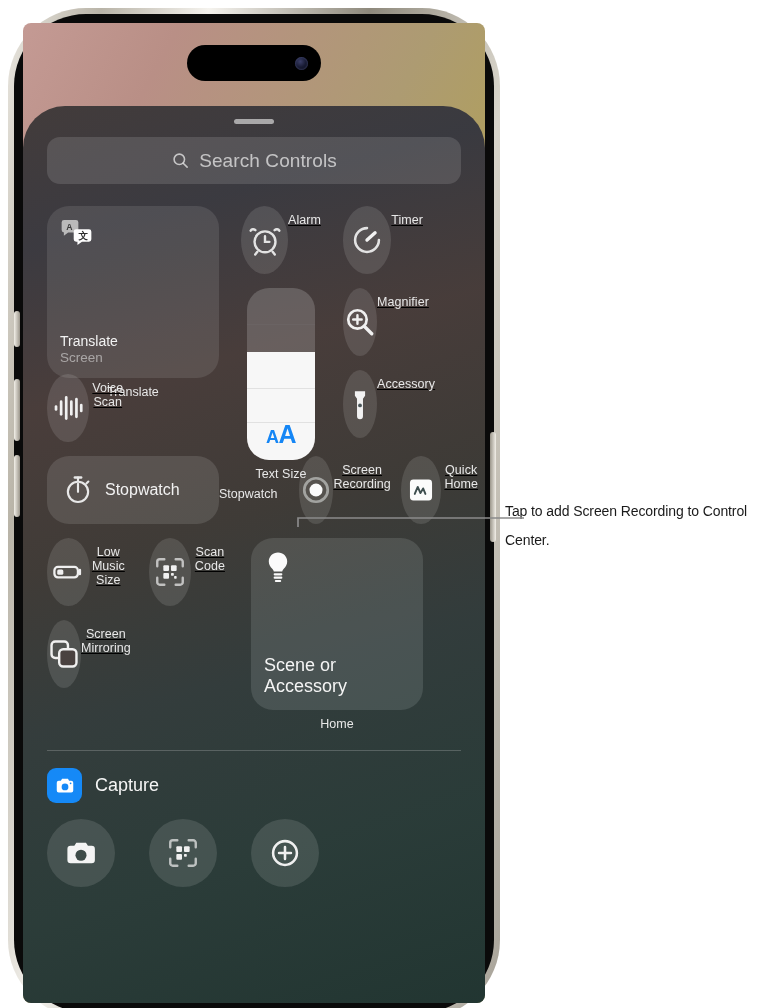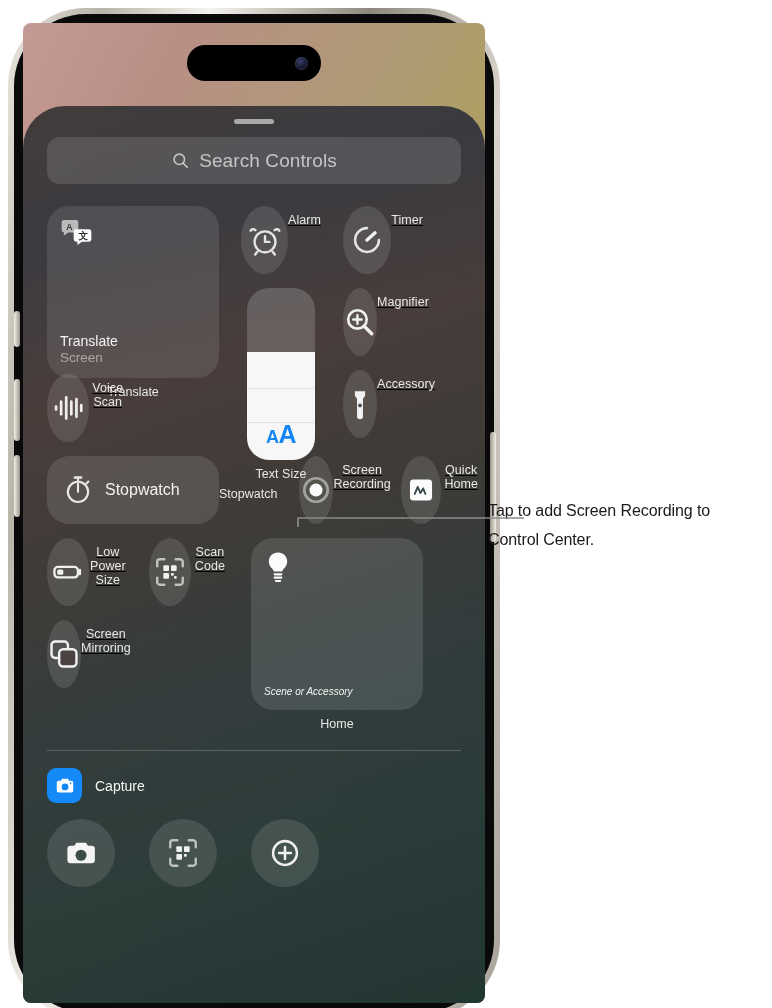--- a/index.html
+++ b/index.html
@@ -137,37 +137,37 @@
   .w-stopwatch svg { width: 32px; height: 32px; flex: none; }
   .ws-text { font-size: 16px; color: #f2f2f2; }
 
   
   .w-home {
     width: 172px; height: 172px; border-radius: 22px;
     background: rgba(225,235,232,.135);
     padding: 13px; display: flex; flex-direction: column; justify-content: space-between;
   }
   .w-home svg { width: 28px; height: 34px; }
-  .wh-title { font-size: 10px; color: #f4f4f4; font-weight: 500; font-style: italic; }
+  .wh-title { font-size: 18px; color: #f4f4f4; font-weight: 500; }
 
   
   .divider { margin-top: 19px; height: 1px; background: rgba(235,235,235,.22); }
   .capture { margin-top: 17px; display: flex; align-items: center; gap: 13px; }
   .cap-icon {
     width: 35px; height: 35px; border-radius: 9px; background: #1589f7;
     display: flex; align-items: center; justify-content: center; flex: none;
   }
   .cap-icon svg { width: 22px; height: 22px; }
-  .cap-title { font-size: 14px; color: #f5f5f5; }
+  .cap-title { font-size: 18px; color: #f5f5f5; }
   .cap-row { margin-top: 16px; display: flex; gap: 22px; }
 
   
   .callout {
-    position: absolute; left: 488px; top: 497px; width: 250px;
-    font-size: 16px; line-height: 28.5px; color: #1a1a1a; letter-spacing: -.1px;
+    position: absolute; left: 505px; top: 497px; width: 250px;
+    font-size: 14px; line-height: 28.5px; color: #1a1a1a; letter-spacing: -.1px;
   }
   .leader { position: absolute; left: 296px; top: 515px; z-index: 40; }
 </style>
 </head>
 <body>
 
 <div class="stage">
 
   <div class="phone">
     <div class="phone-inner">
@@ -340,21 +340,21 @@
                 <div class="row">
                   <div class="ctl">
                     <div class="knob">
                       <svg viewBox="0 0 24 24">
                         <rect x="2.4" y="8.4" width="16.6" height="7.4" rx="2.5" fill="none" stroke="#f0f0f0" stroke-width="1.6"></rect>
                         <rect x="4.4" y="10.2" width="4.3" height="3.8" rx="1.1" fill="#f0f0f0"></rect>
                         <path d="M20.4 10.6v2.8" stroke="#f0f0f0" stroke-width="1.7" stroke-linecap="round"></path>
                       </svg>
                     </div>
                     <div class="clabel">
-                      <span>Low Power</span><br>
+                      <span>Low Music</span><br>
                       <span>Size</span>
                     </div>
                   </div>
                   <div class="ctl">
                     <div class="knob">
                       <svg viewBox="0 0 24 24" fill="none">
                         <g stroke="rgba(235,235,235,.72)" stroke-width="1.7" stroke-linecap="round">
                           <path d="M3 8V4.8A1.8 1.8 0 014.8 3H8"></path>
                           <path d="M16 3h3.2A1.8 1.8 0 0121 4.8V8"></path>
                           <path d="M21 16v3.2a1.8 1.8 0 01-1.8 1.8H16"></path>

